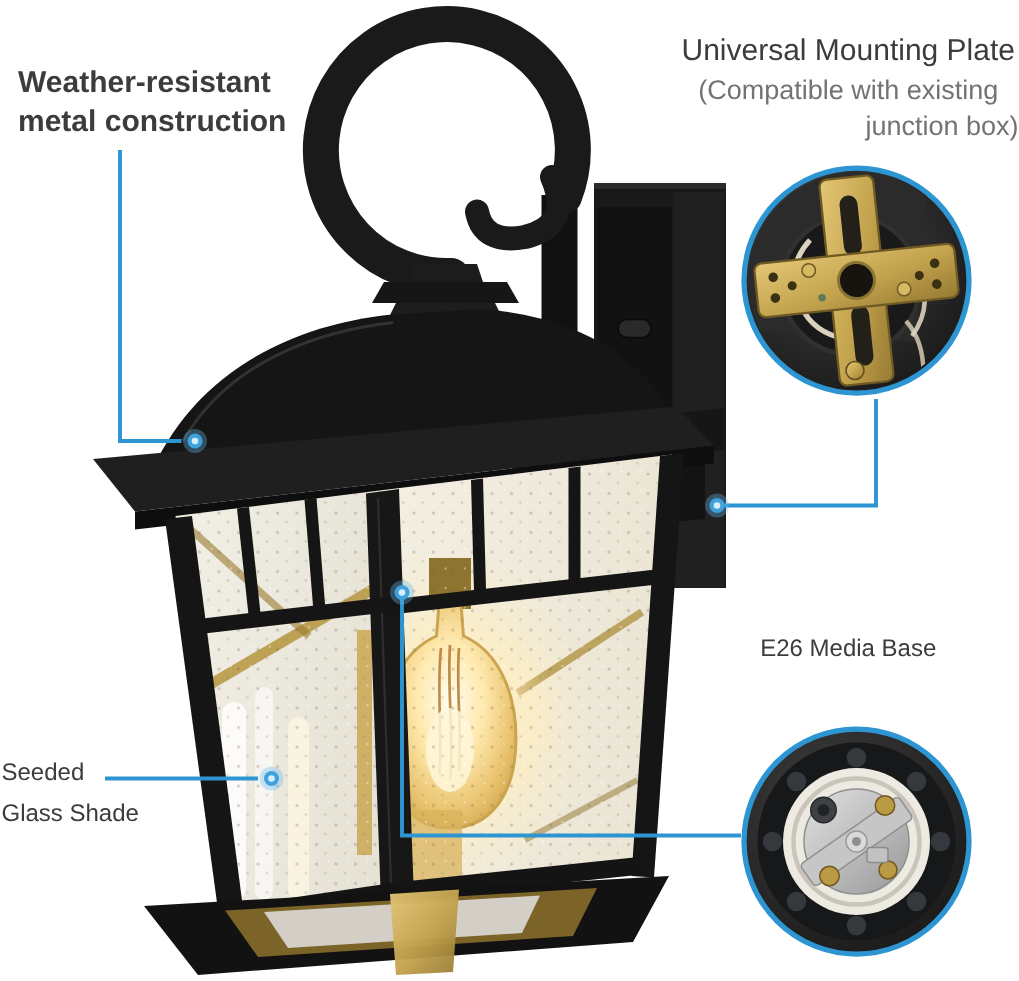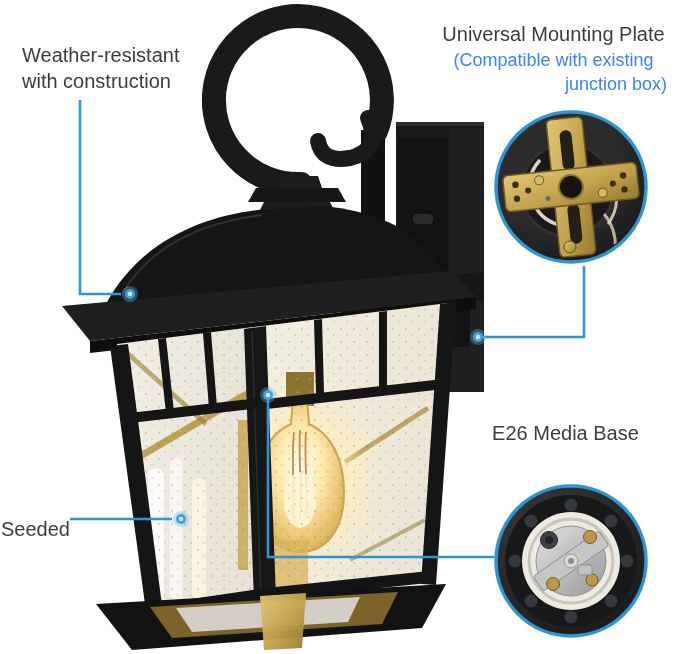--- a/index.html
+++ b/index.html
@@ -3,27 +3,27 @@
 <meta charset="utf-8">
 <style>
   html,body{margin:0;padding:0;background:#ffffff;}
   #canvas{
     position:relative;width:679px;height:654px;background:#ffffff;overflow:hidden;
     font-family:"Liberation Sans", sans-serif;
   }
   #art{position:absolute;left:0;top:0;}
   .label{position:absolute;color:#3c3c3c;}
   .lbl-line{display:block;}
-  #label-weather{left:22px;top:42px;font-size:20px;line-height:26px;}
-  #label-seeded{left:1px;top:516px;font-size:20px;line-height:27px;}
-  #label-mounting{left:440px;top:22px;width:227px;text-align:center;}
+  #label-weather{left:12px;top:42px;font-size:20px;line-height:26px;font-weight:bold;}
+  #label-seeded{left:1px;top:502px;font-size:16px;line-height:27px;}
+  #label-mounting{left:452px;top:22px;width:227px;text-align:center;}
   #label-mounting .title{font-size:20px;line-height:24px;}
   #label-e26{left:452px;top:421px;width:227px;text-align:center;}
-  #label-e26 .title{font-size:20px;line-height:24px;}
-  .blue-sub{color:#3b82f6;font-size:18px;line-height:24px;margin-top:2px;}
+  #label-e26 .title{font-size:16px;line-height:24px;}
+  .blue-sub{color:#737373;font-size:18px;line-height:24px;margin-top:2px;}
 </style>
 </head>
 <body>
 
 <div id="canvas">
 
   <svg id="art" width="679" height="654" viewBox="0 0 679 654">
     <defs>
       <radialGradient id="bulbGrad" cx="0.5" cy="0.45" r="0.65">
         <stop offset="0" stop-color="#fffdf0"></stop>
@@ -233,30 +233,31 @@
         <circle cx="592" cy="580" r="6" fill="#bb9a45" stroke="#71591f"></circle>
         <rect x="578" y="565" width="14" height="10" rx="2" fill="#c2c2c2" stroke="#8b8b8b"></rect>
         <circle cx="571" cy="561" r="7" fill="#d9d9d9" stroke="#9a9a9a"></circle>
         <circle cx="571" cy="561" r="3" fill="#8e8e8e"></circle>
       </g>
     </g>
   </svg>
 
   <div class="label" id="label-weather">
     <span class="lbl-line">Weather-resistant</span>
-    <span class="lbl-line">with construction</span>
+    <span class="lbl-line">metal construction</span>
   </div>
 
   <div class="label" id="label-mounting">
     <span class="lbl-line title">Universal Mounting Plate</span>
     <span class="lbl-line blue-sub">(Compatible with existing</span>
     <span class="lbl-line blue-sub" style="margin-top:0;text-align:right;">junction box)</span>
   </div>
 
   <div class="label" id="label-e26">
     <span class="lbl-line title">E26 Media Base</span>
   </div>
 
   <div class="label" id="label-seeded">
     <span class="lbl-line">Seeded</span>
+    <span class="lbl-line">Glass Shade</span>
   </div>
 
 </div>
 
 </body></html>

